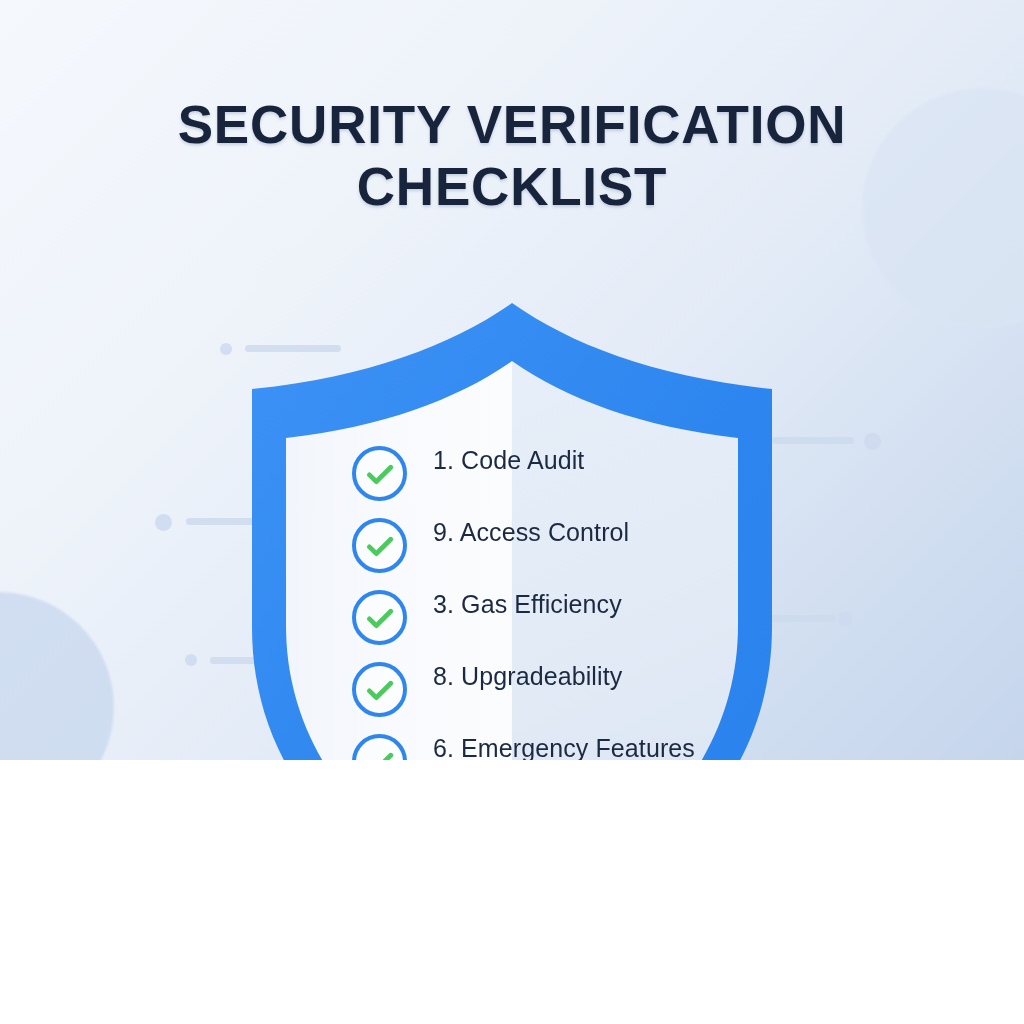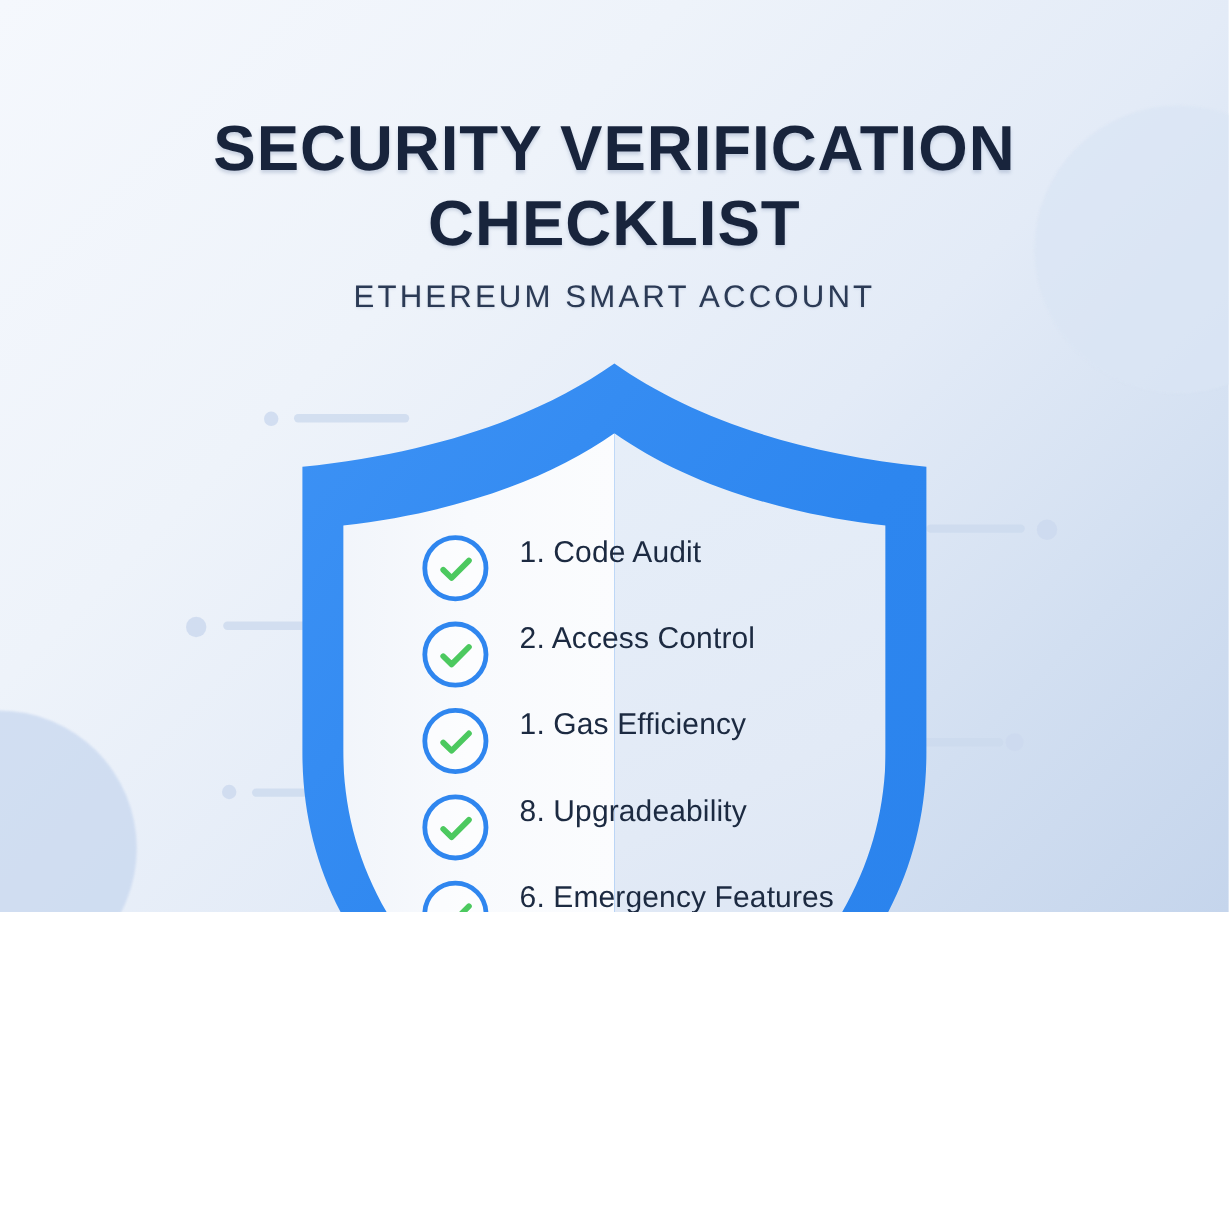--- a/index.html
+++ b/index.html
@@ -120,21 +120,20 @@
       <div class="deco-line" style="left: 245px; top: 345px; width: 96px; background: rgb(204, 217, 238);"></div>
       <div class="deco-line" style="left: 186px; top: 518px; width: 110px; background: rgb(204, 217, 238);"></div>
       <div class="deco-line" style="left: 210px; top: 657px; width: 95px; background: rgb(204, 217, 238);"></div>
       <div class="deco-line" style="left: 772px; top: 437px; width: 82px; background: rgb(204, 217, 238);"></div>
       <div class="deco-line" style="left: 758px; top: 615px; width: 78px; background: rgb(204, 217, 238);"></div>
       <div class="deco-line" style="left: 672px; top: 907px; width: 94px; background: rgb(204, 217, 238);"></div>
     </div>
 
   <div id="header">
     <div id="title">SECURITY VERIFICATION CHECKLIST</div>
-    <div id="subtitle">ETHEREUM SMART ACCOUNT</div>
   </div>
 
   <div id="shield-wrap">
     <svg id="shield-svg" viewBox="0 0 544 660" xmlns="http://www.w3.org/2000/svg">
       <defs>
         <linearGradient id="gradOuter" x1="0" y1="0" x2="1" y2="1">
           <stop offset="0%" stop-color="#3d92f5"></stop>
           <stop offset="55%" stop-color="#2d86ef"></stop>
           <stop offset="100%" stop-color="#2a82ec"></stop>
         </linearGradient>
@@ -182,29 +181,29 @@
           </svg>
         </div>
         <div class="check-label">1. Code Audit</div>
       </div>
       <div class="check-row">
         <div class="check-circle" style="border-color: rgb(47, 134, 239);">
           <svg viewBox="0 0 24 24">
             <path d="M4.5 12.6 L9.4 17.4 L19.6 7.2" fill="none" stroke="#4cc95f" stroke-width="3.4" stroke-linecap="round" stroke-linejoin="round"></path>
           </svg>
         </div>
-        <div class="check-label">2. Access Control</div>
-      </div>
-      <div class="check-row">
-        <div class="check-circle" style="border-color: rgb(47, 134, 239);">
-          <svg viewBox="0 0 24 24">
-            <path d="M4.5 12.6 L9.4 17.4 L19.6 7.2" fill="none" stroke="#4cc95f" stroke-width="3.4" stroke-linecap="round" stroke-linejoin="round"></path>
-          </svg>
-        </div>
-        <div class="check-label">1. Gas Efficiency</div>
+        <div class="check-label">9. Access Control</div>
+      </div>
+      <div class="check-row">
+        <div class="check-circle" style="border-color: rgb(47, 134, 239);">
+          <svg viewBox="0 0 24 24">
+            <path d="M4.5 12.6 L9.4 17.4 L19.6 7.2" fill="none" stroke="#4cc95f" stroke-width="3.4" stroke-linecap="round" stroke-linejoin="round"></path>
+          </svg>
+        </div>
+        <div class="check-label">3. Gas Efficiency</div>
       </div>
       <div class="check-row">
         <div class="check-circle" style="border-color: rgb(47, 134, 239);">
           <svg viewBox="0 0 24 24">
             <path d="M4.5 12.6 L9.4 17.4 L19.6 7.2" fill="none" stroke="#4cc95f" stroke-width="3.4" stroke-linecap="round" stroke-linejoin="round"></path>
           </svg>
         </div>
         <div class="check-label">8. Upgradeability</div>
       </div>
       <div class="check-row">

